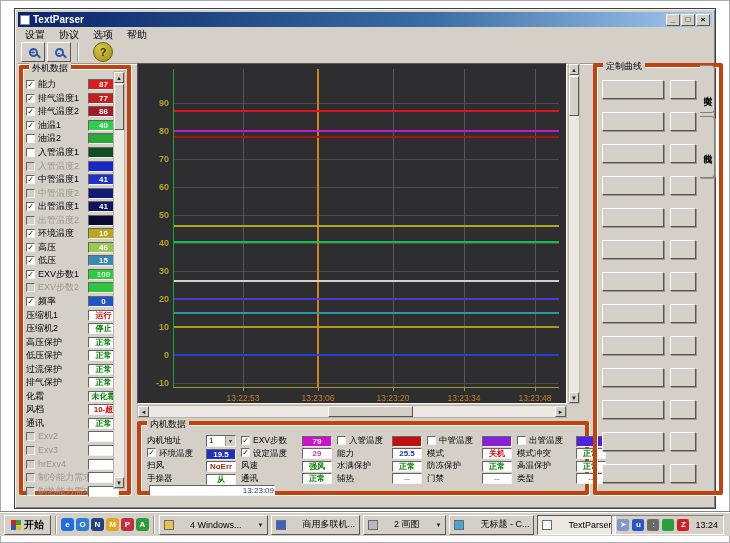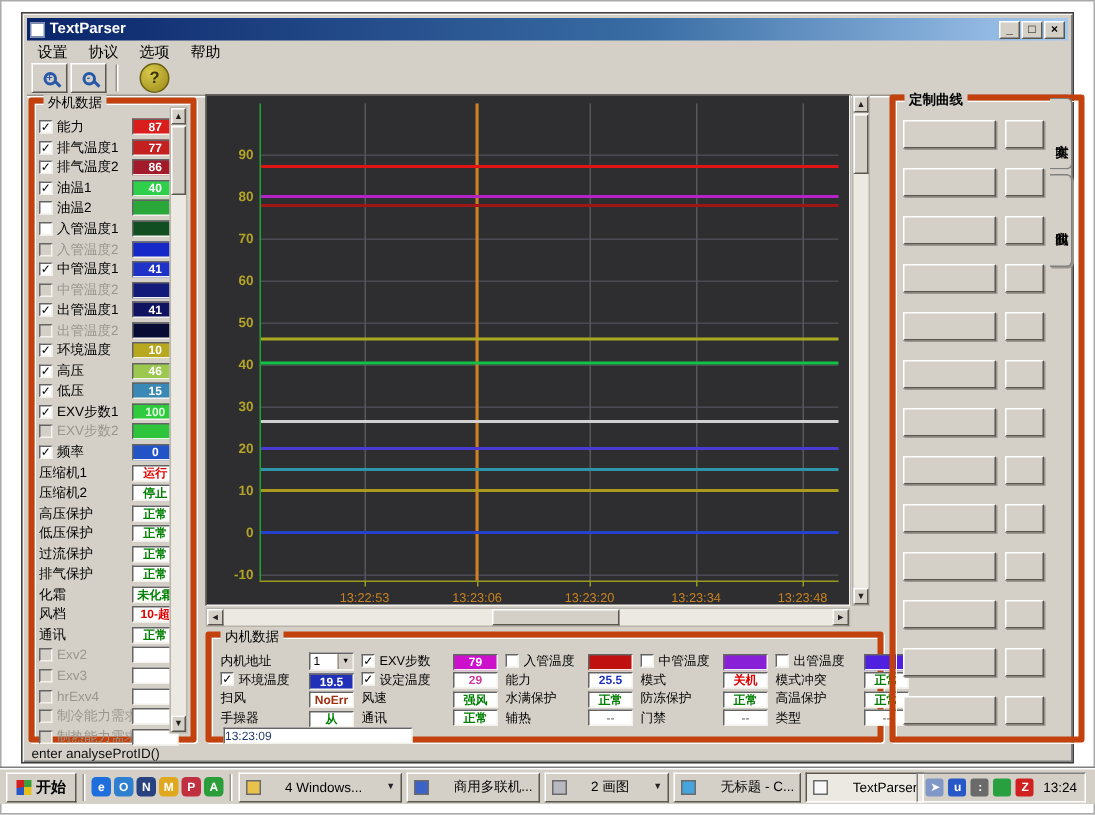--- a/index.html
+++ b/index.html
@@ -77,21 +77,21 @@
 .brow{display:flex;align-items:center;height:12.5px;}
 .blabel{font-size:8.5px;white-space:nowrap;overflow:hidden;line-height:10px;}
 .bval{width:30px;height:11px;margin-top:1.5px;font-size:8px;font-weight:bold;text-align:center;line-height:10px;
   border:1px solid;border-color:#646464 #f4f2ec #f4f2ec #646464;overflow:hidden;}
 .bval.field{background:#fff;}
 .bdrop{width:30px;height:12px;background:#fff;border:1px solid;border-color:#646464 #f4f2ec #f4f2ec #646464;
   display:flex;margin-top:1px;}
 .ddtext{flex:1;font-size:8px;line-height:10px;padding-left:2px;}
 .ddbtn{width:10px;background:#d4d0c8;border-left:1px solid #9a968e;font-size:5px;line-height:10px;text-align:center;}
 .tsfield{position:absolute;left:8px;top:60px;width:126px;height:11px;background:#fff;
-  border:1px solid;border-color:#646464 #f4f2ec #f4f2ec #646464;font-size:8px;text-align:left;line-height:9px;color:#223a6e;}
+  border:1px solid;border-color:#646464 #f4f2ec #f4f2ec #646464;font-size:8px;text-align:right;line-height:9px;color:#223a6e;}
 
 .statusbar{position:absolute;left:3px;right:3px;top:488px;height:11px;font-size:9px;line-height:11px;padding-left:3px;color:#111;}
 
 .taskbar{position:absolute;left:0;top:512px;width:730px;height:24px;background:#d4d0c8;
   border-top:1px solid #fff;box-shadow:0 -1px 0 #808080;display:flex;align-items:center;padding:0 4px;}
 .start{height:20px;padding:0 6px;background:#d4d0c8;border:1px solid;border-color:#fff #5a5650 #5a5650 #fff;
   display:flex;align-items:center;gap:3px;font-size:10px;font-weight:bold;flex:none;}
 .flag{width:10px;height:10px;flex:none;background:conic-gradient(#3a9e3a 0 25%,#e8c01e 0 50%,#2858c8 0 75%,#d22020 0);}
 .ql{display:flex;gap:2px;align-items:center;flex:none;}
 .qicon{width:13px;height:13px;border-radius:3px;font-size:8px;font-weight:bold;color:#fff;text-align:center;line-height:13px;flex:none;}
@@ -468,21 +468,21 @@
         <div class="bcol" style="width: 32px;">
           <div class="bval" style="background: rgb(80, 32, 224); color: rgb(255, 255, 255);"></div>
           <div class="bval field" style="color: rgb(0, 128, 0);">正常</div>
           <div class="bval field" style="color: rgb(0, 128, 0);">正常</div>
           <div class="bval field" style="color: rgb(144, 144, 144);">--</div>
         </div>
       </div>
     <div class="tsfield">13:23:09</div>
   </div>
 
-  <div class="group" style="left:578px;top:54px;width:130px;height:432px;font-weight:bold;">
+  <div class="group" style="left:578px;top:54px;width:130px;height:432px;">
     <span class="glabel">定制曲线</span>
     <div class="rcol" id="rcolL" style="left:5px;top:13px;">
         <div class="rbtn wide"></div>
         <div class="rbtn wide"></div>
         <div class="rbtn wide"></div>
         <div class="rbtn wide"></div>
         <div class="rbtn wide"></div>
         <div class="rbtn wide"></div>
         <div class="rbtn wide"></div>
         <div class="rbtn wide"></div>
@@ -505,21 +505,20 @@
         <div class="rbtn narrow"></div>
         <div class="rbtn narrow"></div>
         <div class="rbtn narrow"></div>
         <div class="rbtn narrow"></div>
       </div>
   </div>
 
   <div class="vtab" style="left:685px;top:56px;height:48px;">实时文本</div>
   <div class="vtab sel" style="left:685px;top:107px;height:62px;">实时曲线</div>
 
-  <div class="statusbar">enter analyseProtID()</div>
 </div>
 
 <div class="taskbar">
   <div class="start">
     <span class="flag"></span>
     <span>开始</span>
   </div>
   <div class="tsep"></div>
   <div class="ql" id="quicklaunch">
       <div class="qicon" style="background: rgb(30, 110, 220);">e</div>

